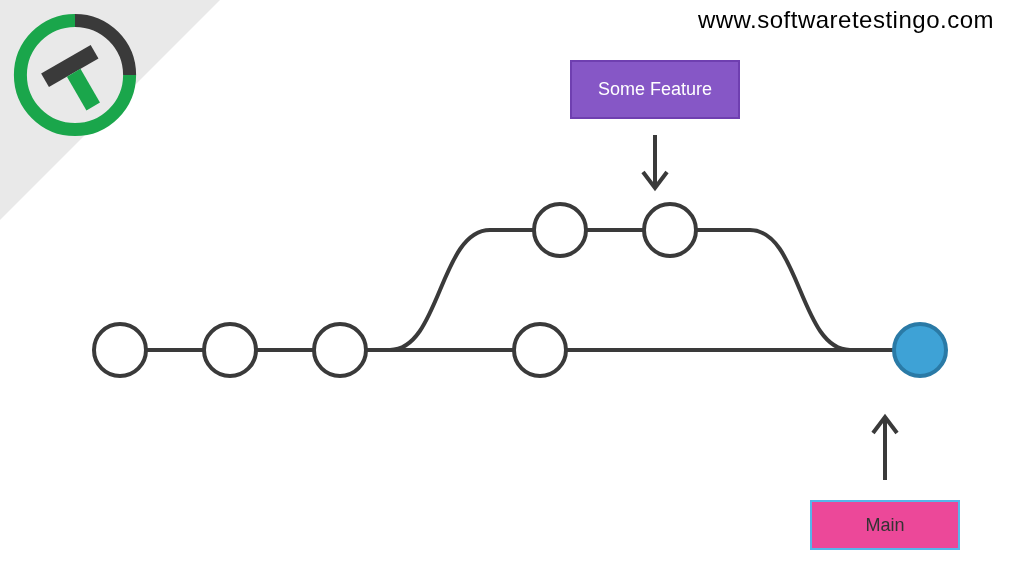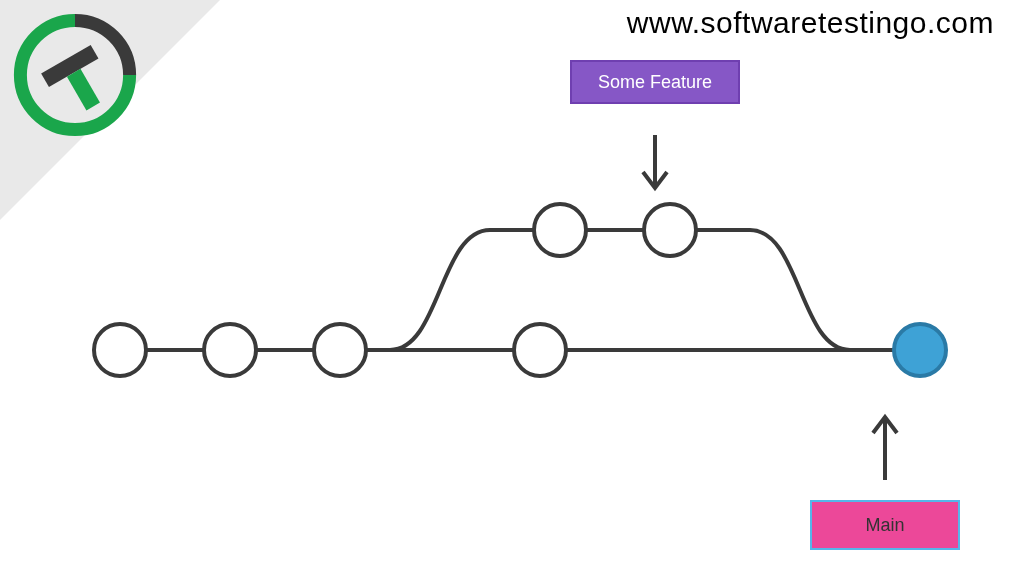--- a/index.html
+++ b/index.html
@@ -25,21 +25,21 @@
     position: absolute;
     top: 10px;
     left: 10px;
     width: 130px;
     height: 130px;
   }
   .site-url {
     position: absolute;
     top: 6px;
     right: 30px;
-    font-size: 30px;
+    font-size: 24px;
     color: #000;
     letter-spacing: 0.5px;
     margin-left: 24px;
   }
   .diagram {
     position: absolute;
     top: 0;
     left: 0;
   }
   .label-box {
@@ -49,21 +49,21 @@
     justify-content: center;
     font-size: 18px;
     border: 2px solid;
     box-sizing: border-box;
   }
   .feature-box {
     background: #8657c6;
     border-color: #6f3fb0;
     color: #fff;
     width: 170px;
-    height: 44px;
+    height: 59px;
     top: 60px;
     left: 570px;
   }
   .main-box {
     background: #ec4899;
     border-color: #56b6ea;
     color: #333;
     width: 150px;
     height: 50px;
     top: 500px;

